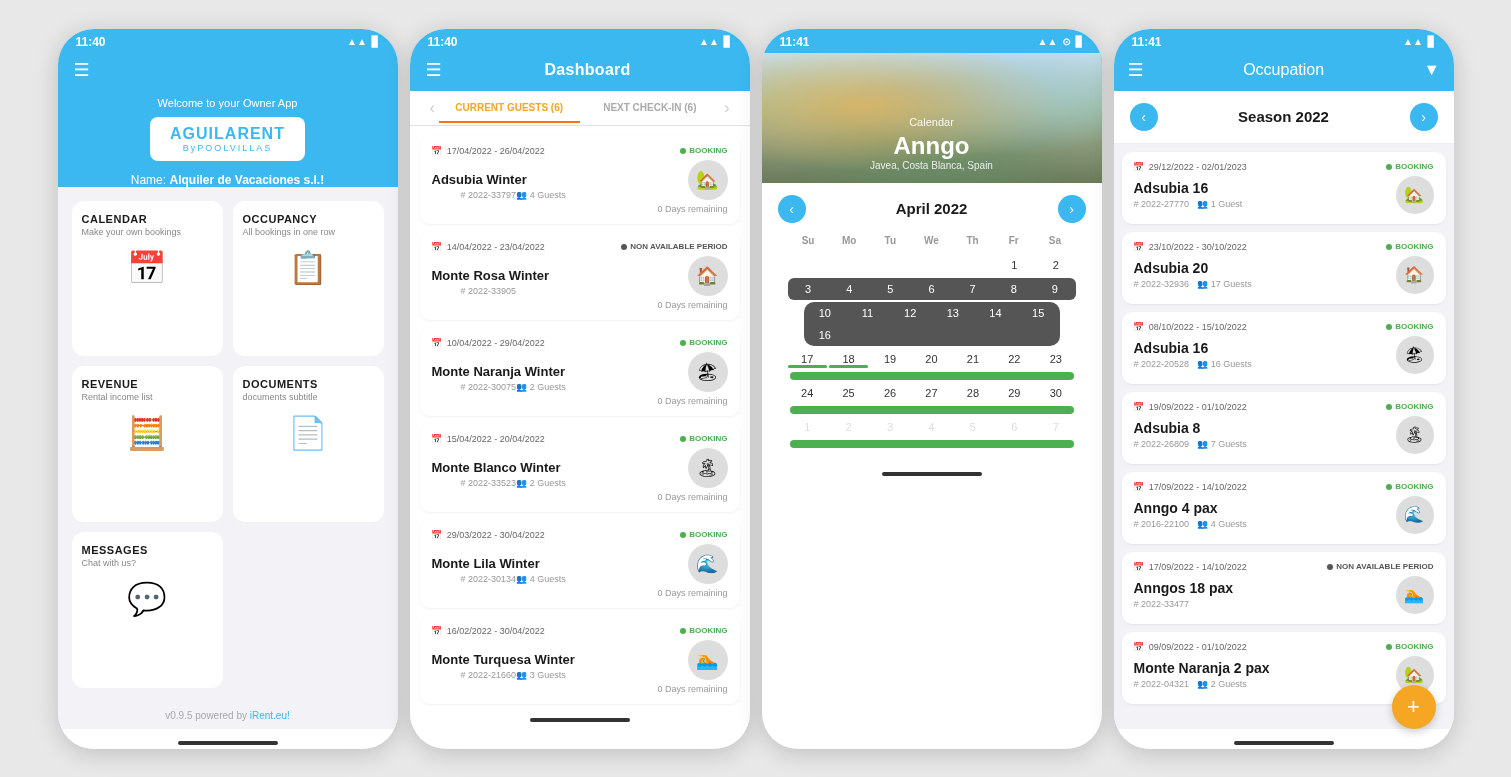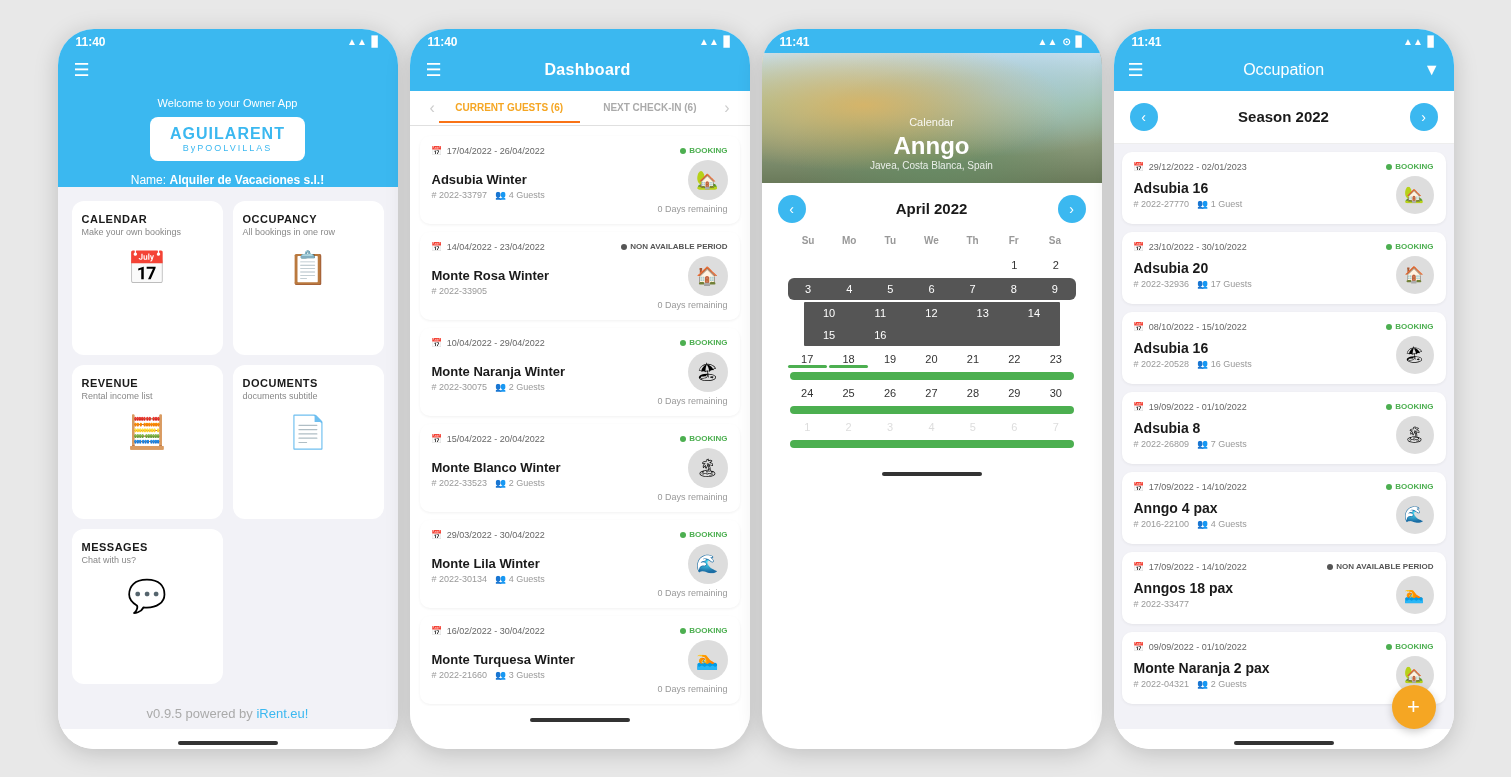--- a/index.html
+++ b/index.html
@@ -126,21 +126,21 @@
     .menu-item .menu-icon {
       font-size: 32px;
       color: #3bb8f0;
       text-align: center;
       padding: 4px 0;
     }
     .phone1-footer {
       background: #f2f2f7;
       text-align: center;
       padding: 8px;
-      font-size: 13px;
+      font-size: 10px;
       color: #aaa;
     }
     .phone1-footer a { color: #3bb8f0; text-decoration: none; }
     .tab-bar {
       display: flex;
       align-items: center;
       padding: 0 16px;
       background: #fff;
       border-bottom: 1px solid #e0e0e0;
     }
@@ -211,21 +211,22 @@
     .bc-info .bc-name {
       font-size: 13px;
       font-weight: 700;
       color: #1a1a1a;
       margin-bottom: 3px;
     }
     .bc-meta {
       font-size: 9px;
       color: #999;
       display: flex;
-      gap: 8px;
+      gap: 0;
+      margin-left: 29px;
     }
     .bc-thumb {
       width: 40px;
       height: 40px;
       border-radius: 20px;
       overflow: hidden;
       background: #ddd;
       display: flex;
       align-items: center;
       justify-content: center;
@@ -763,21 +764,21 @@
     <div style="display:grid;grid-template-columns:repeat(7,1fr);background:#555;border-radius:6px;margin:2px 0;">
       <div class="cal-day" style="color:#fff;">3</div>
       <div class="cal-day" style="color:#fff;">4</div>
       <div class="cal-day" style="color:#fff;">5</div>
       <div class="cal-day" style="color:#fff;">6</div>
       <div class="cal-day" style="color:#fff;">7</div>
       <div class="cal-day" style="color:#fff;">8</div>
       <div class="cal-day" style="color:#fff;">9</div>
     </div>
 
-    <div style="display:grid;grid-template-columns:repeat(5,1fr);background:#555;border-radius:1px;margin:2px 16px;">
+    <div style="display:grid;grid-template-columns:repeat(6,1fr);background:#555;border-radius:10px;margin:2px 16px;">
       <div class="cal-day" style="color:#fff;">10</div>
       <div class="cal-day" style="color:#fff;">11</div>
       <div class="cal-day" style="color:#fff;">12</div>
       <div class="cal-day" style="color:#fff;">13</div>
       <div class="cal-day" style="color:#fff;">14</div>
       <div class="cal-day" style="color:#fff;">15</div>
       <div class="cal-day" style="color:#fff;">16</div>
     </div>
 
     <div class="cal-days" style="position:relative;">

